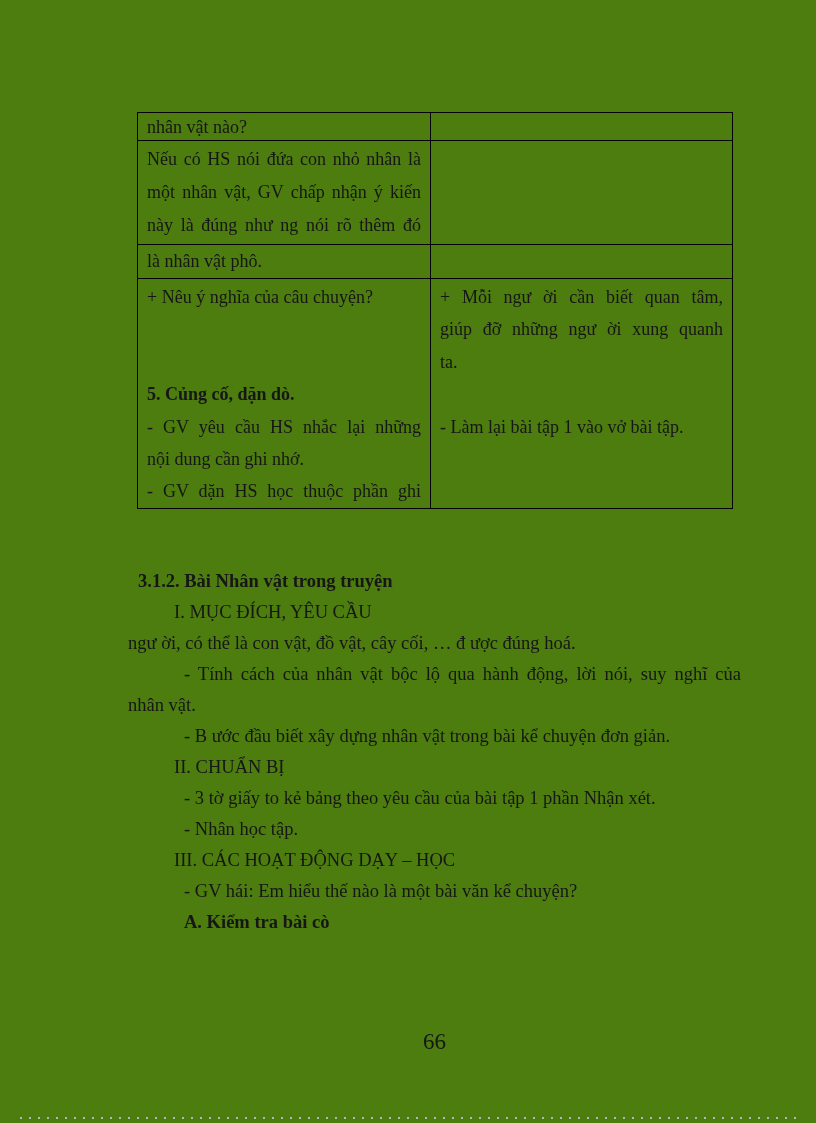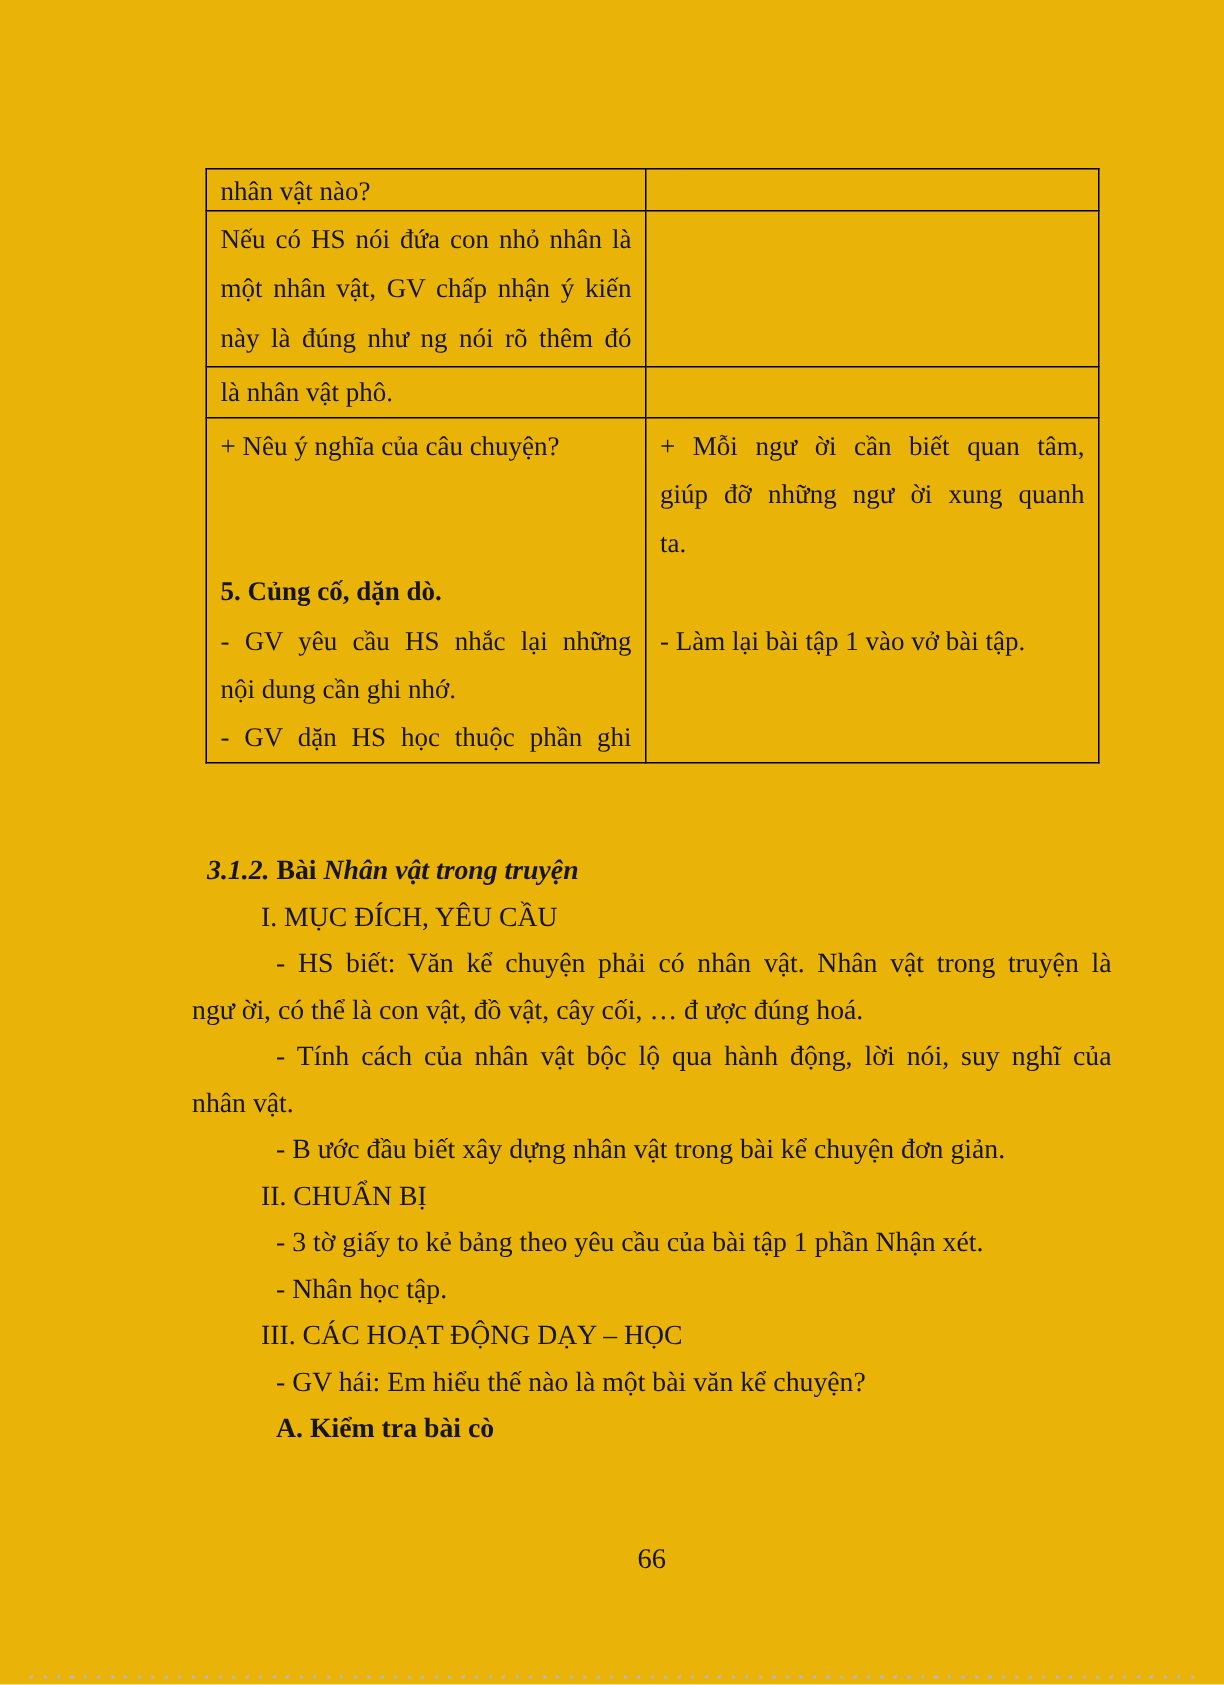--- a/index.html
+++ b/index.html
@@ -1,19 +1,19 @@
 <!DOCTYPE html>
 <html><head>
 <meta charset="utf-8">
 <style>
   html,body{margin:0;padding:0;background:#ffffff;}
   .page{
     position:relative;
     width:816px;height:1123px;
-    background:#eab308;
+    background:#4d7c0f;
     font-family:"Liberation Serif","DejaVu Serif",serif;
     color:#161616;
     overflow:hidden;
   }
   
   .doc-table{
     position:absolute;left:137px;top:112px;
     width:595px;
     border-collapse:collapse;
     table-layout:fixed;
@@ -32,39 +32,39 @@
   tr.r2 td{height:31px;}
   tr.r3 td{height:226px;}
   tr.r4 td{height:27px;}
   .tln{line-height:32.4px;}
   tr.r0 .tln{line-height:24px;}
   tr.r1 .tln{line-height:33px;}
   tr.r2 .tln{line-height:29px;}
   tr.r4 .tln{line-height:26px;}
   
   .b{font-weight:bold;}
-  .bi{font-weight:bold;font-style:italic;}
+  .bi{font-weight:bold;}
   .j{text-align:justify;text-align-last:justify;}
   
   .body-text{
     position:absolute;left:128px;top:566px;
     width:613px;
     font-size:18.5px;
   }
   .bln{line-height:31px;min-height:31px;}
   .ind0{padding-left:0;}
   .ind1{padding-left:10px;}
   .ind2{padding-left:46px;}
   .ind3{padding-left:56px;}
   
   .page-number{
     position:absolute;left:128px;top:1029px;
     width:613px;
     text-align:center;
-    font-size:19px;
+    font-size:23px;
   }
   .page-break-marker{
     position:absolute;left:20px;right:20px;top:1117px;
     height:2px;
     background:repeating-linear-gradient(90deg,#b3b7bf 0 2px,transparent 2px 9px);
   }
 </style>
 </head>
 <body>
 
@@ -119,21 +119,20 @@
             <div class="tln">&nbsp;</div>
             <div class="tln">- Làm lại bài tập 1 vào vở bài tập.</div>
           </td>
       </tr>
     </tbody>
   </table>
 
   <div class="body-text">
       <div class="bln ind1"><span class="bi">3.1.2. </span><span class="b">Bài </span><span class="bi">Nhân vật trong truyện</span></div>
       <div class="bln ind2">I. MỤC ĐÍCH, YÊU CẦU</div>
-      <div class="bln ind3 j">- HS biết: Văn kể chuyện phải có nhân vật. Nhân vật trong truyện là</div>
       <div class="bln ind0">ngư   ời, có thể là con vật, đồ vật, cây cối, … đ   ược đúng hoá.</div>
       <div class="bln ind3 j">- Tính cách của nhân vật bộc lộ qua hành động, lời nói, suy nghĩ của</div>
       <div class="bln ind0">nhân vật.</div>
       <div class="bln ind3">- B   ước đầu biết xây dựng nhân vật trong bài kể chuyện đơn giản.</div>
       <div class="bln ind2">II. CHUẨN BỊ</div>
       <div class="bln ind3">- 3 tờ giấy to kẻ bảng theo yêu cầu của bài tập 1 phần Nhận xét.</div>
       <div class="bln ind3">- Nhân học tập.</div>
       <div class="bln ind2">III. CÁC HOẠT ĐỘNG DẠY – HỌC</div>
       <div class="bln ind3">- GV hái: Em hiểu thế nào là một bài văn kể chuyện?</div>
       <div class="bln ind3 b">A. Kiểm tra bài cò</div>

